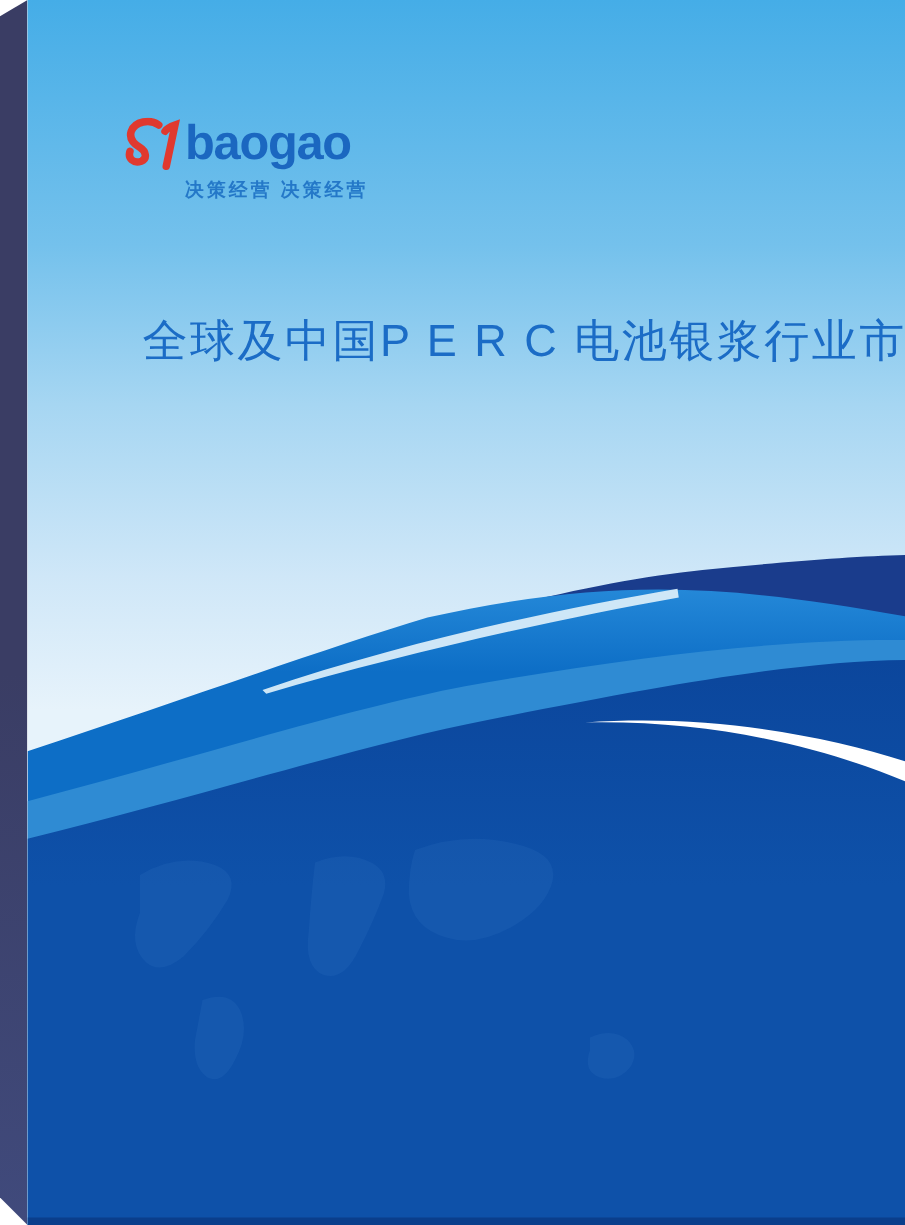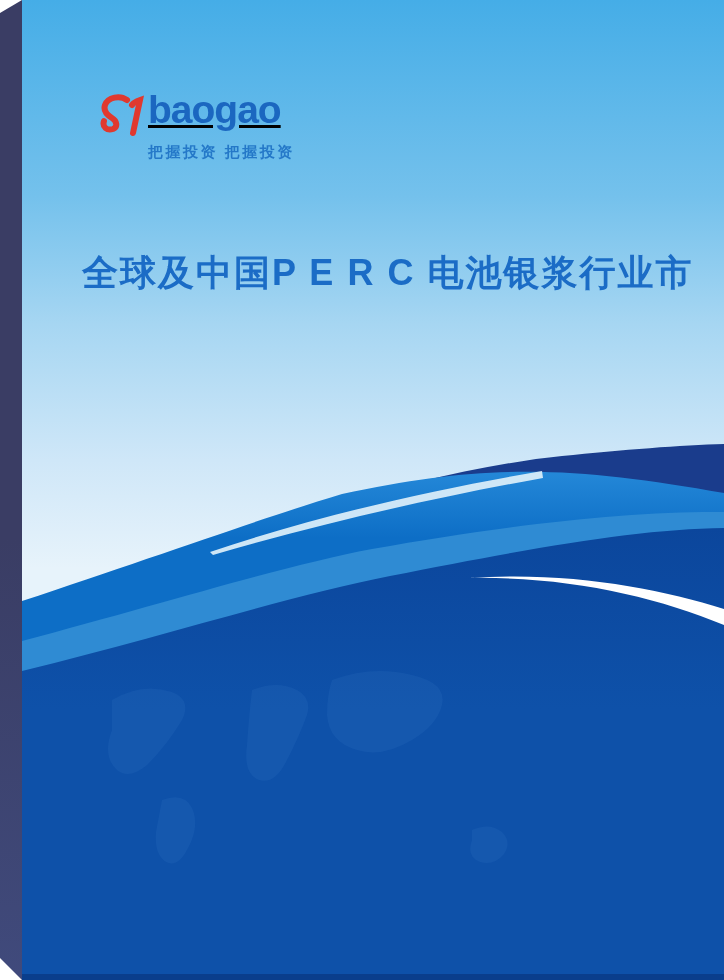--- a/index.html
+++ b/index.html
@@ -21,35 +21,35 @@
   }
   
   #spine{
     position:absolute;left:0;top:0;width:22px;height:980px;
     background:linear-gradient(180deg,var(--spine) 0%,var(--spine) 55%,var(--spine-bottom) 100%);
     clip-path:polygon(0 13px,22px 0,22px 100%,0 calc(100% - 22px));
   }
   #waves{position:absolute;left:22px;top:0;width:702px;height:980px;display:block;}
   
   #logo{position:absolute;left:94px;top:90px;}
-  #logo-row{display:flex;align-items:flex-start;text-decoration:underline;}
+  #logo-row{display:flex;align-items:center;}
   #logo-mark{width:52px;height:46px;margin-top:4px;}
   #logo-word{
     font-size:39px;font-weight:700;line-height:40px;
     color:var(--logo-blue);letter-spacing:-1px;margin-left:2px;
   }
   #logo-tagline{
     margin-left:54px;margin-top:3px;
     font-size:15px;font-weight:700;color:var(--tagline-blue);letter-spacing:2.5px;
     white-space:nowrap;
   }
   
   #title{
-    position:absolute;left:82px;top:250px;width:585px;
-    font-size:36px;line-height:46px;font-weight:700;
+    position:absolute;left:114px;top:250px;width:585px;
+    font-size:36px;line-height:46px;font-weight:400;
     color:var(--title-text);letter-spacing:2px;
   }
   .title-line{white-space:nowrap;}
 </style>
 </head>
 <body>
 
 <div id="page">
 
   <div id="sky"></div>
@@ -98,20 +98,20 @@
   <div id="spine"></div>
 
   <div id="logo">
     <div id="logo-row">
       <svg id="logo-mark" viewBox="0 0 52 44" xmlns="http://www.w3.org/2000/svg">
         <path d="M33,5 C26,0 14,2 11,10 C9,16 13,20 18,23 C23,26 24,32 19,34 C13,36 8,32 10,26" fill="none" style="stroke:var(--logo-red)" stroke-width="6" stroke-linecap="round"></path>
         <path d="M38,10 C40,7 43,6 46,5 L39,38" fill="none" style="stroke:var(--logo-red)" stroke-width="6" stroke-linecap="round"></path>
       </svg>
       <div id="logo-word">baogao</div>
     </div>
-    <div id="logo-tagline">把握投资 把握投资</div>
+    <div id="logo-tagline">决策经营 决策经营</div>
   </div>
 
   <div id="title">
     <div class="title-line">全球及中国P E R C 电池银浆行业市</div>
   </div>
 
 </div>
 
 </body></html>

